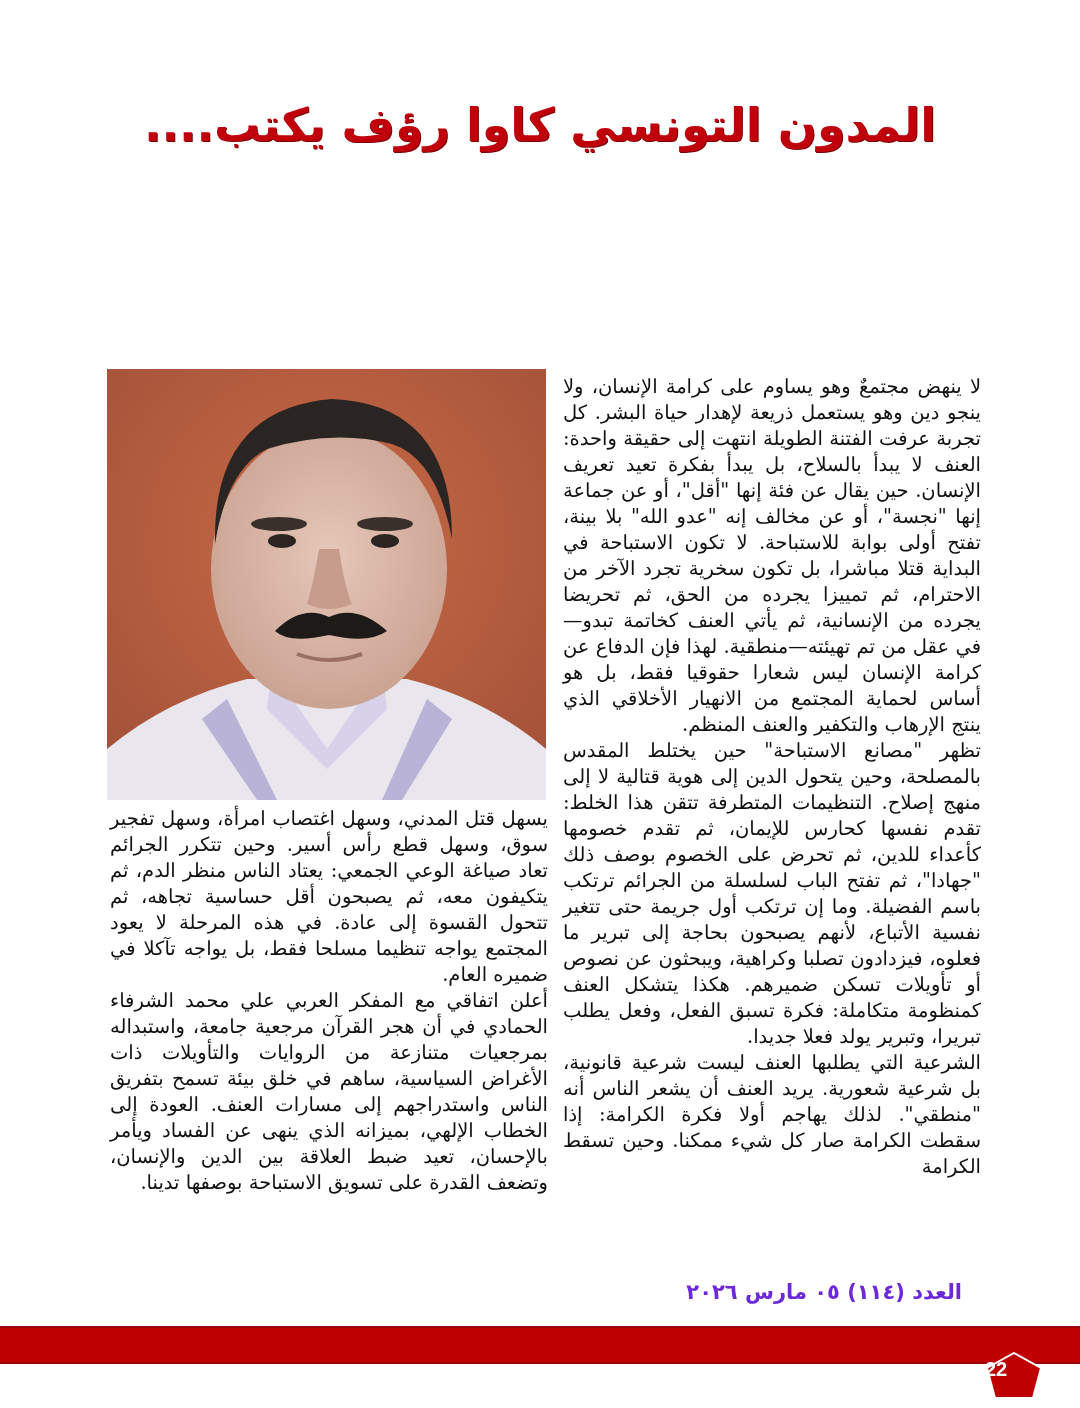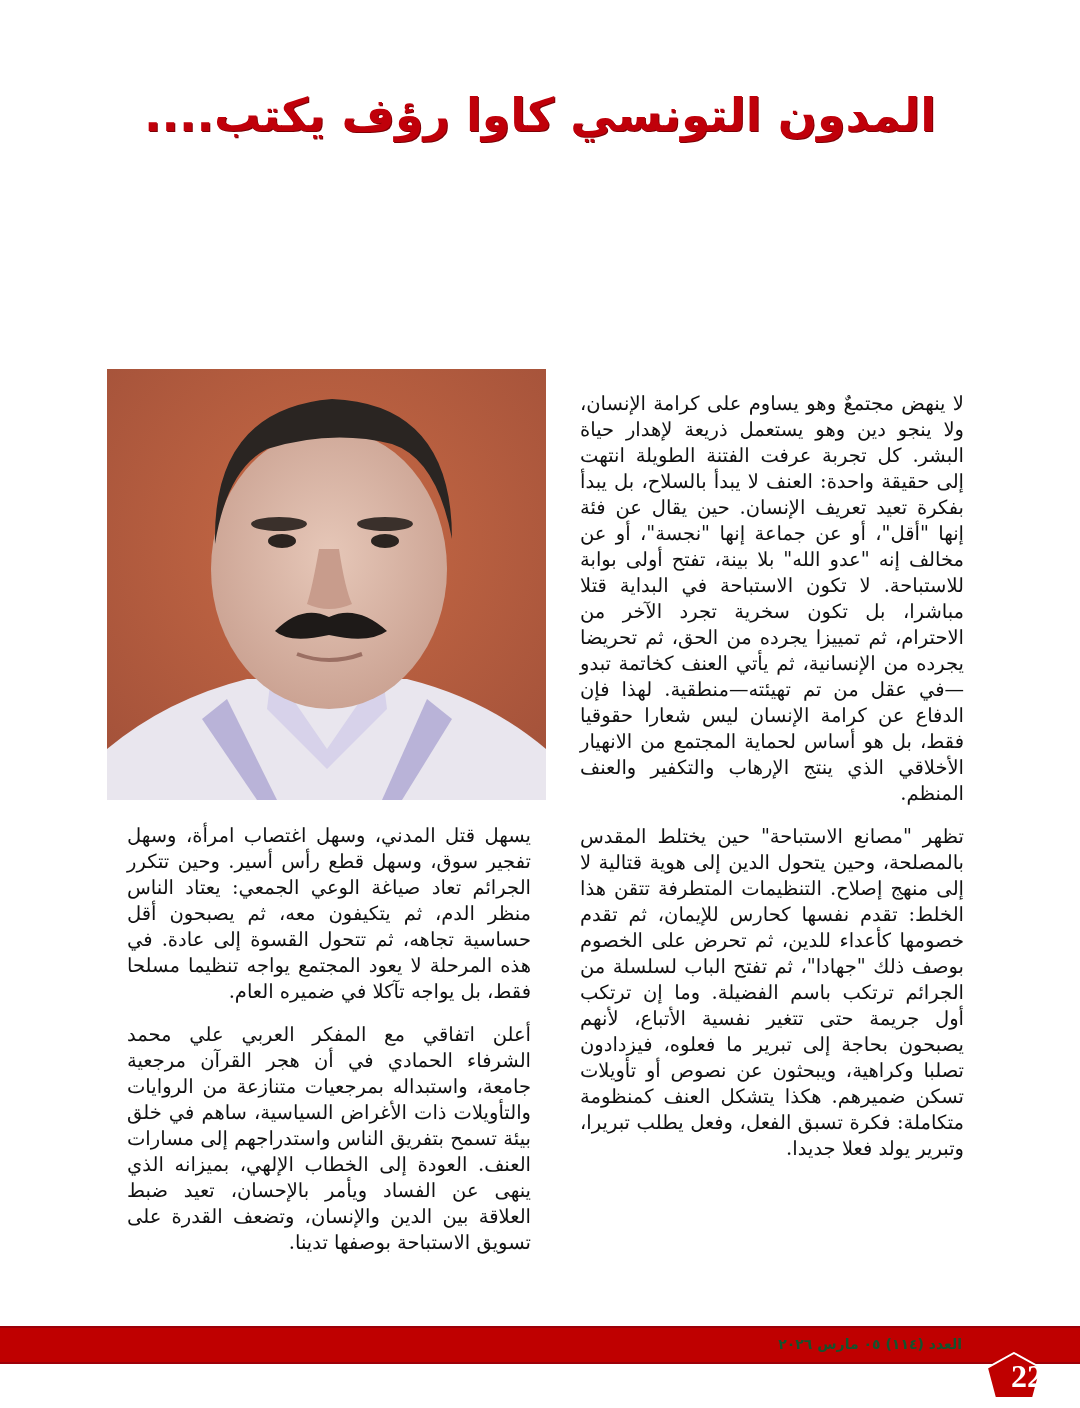--- a/index.html
+++ b/index.html
@@ -7,49 +7,49 @@
     width: 1080px; height: 1408px; background: #ffffff; position: relative; overflow: hidden;
     font-family: "DejaVu Serif", "Liberation Serif", serif;
   }
   .headline {
     position: absolute; left: 40px; top: 78px; width: 1000px;
     text-align: center; direction: rtl;
     color: #c0000a; font-family: "DejaVu Sans", sans-serif; font-weight: bold;
     font-size: 46px; line-height: 74px; letter-spacing: -1px;
     text-shadow: 1px 1px 0 #7a0006;
   }
-  .headline div { margin: 0; }
+  .headline div { margin: 10px; }
   .photo {
     position: absolute; left: 107px; top: 369px; width: 439px; height: 431px;
     overflow: hidden;
     background: linear-gradient(135deg, #c4623b 0%, #b35a3a 45%, #a8513a 100%);
   }
   .photo svg { width: 100%; height: 100%; display: block; }
   .col {
     position: absolute; direction: rtl; text-align: justify; text-align-last: right;
     color: #111; font-family: "DejaVu Serif", serif; font-size: 19.5px; line-height: 26px;
   }
-  .col p { margin: 17px; }
+  .col p { margin: 0; }
   .col-right { left: 563px; top: 374px; width: 418px; }
   .col-left { left: 110px; top: 806px; width: 438px; }
   .footer-bar {
     position: absolute; left: 0; top: 1326px; width: 1080px; height: 34px;
     background: #bf0000; border-top: 2px solid #9c0008; border-bottom: 2px solid #9c0008;
   }
   .footer-text {
-    position: absolute; right: 118px; top: 1329px; direction: rtl;
-    color: #14532d; font-family: "DejaVu Sans", sans-serif; font-weight: bold; font-size: 14px; line-height: 30px;
+    position: absolute; right: 118px; top: 1277px; direction: rtl;
+    color: #6d28d9; font-family: "DejaVu Sans", sans-serif; font-weight: bold; font-size: 21px; line-height: 30px;
   }
   .page-badge {
     position: absolute; left: 985px; top: 1352px; width: 58px; height: 48px;
   }
   .page-badge svg { position: absolute; left: 0; top: 0; }
   .page-num {
-    position: absolute; left: 0; top: 6px; width: 58px; text-align: right;
-    color: #fff; font-family: Liberation Serif, serif; font-weight: bold; font-size: 32px;
+    position: absolute; left: 0; top: 6px; width: 58px; text-align: left;
+    color: #fff; font-family: Liberation Sans, sans-serif; font-weight: bold; font-size: 20px;
   }
 </style>
 </head>
 <body>
 
 <div class="headline">
   <div>المدون التونسي كاوا رؤف يكتب....</div>
 </div>
 
 <div class="photo" title="صورة الكاتب">
@@ -77,20 +77,21 @@
     <ellipse cx="278" cy="172" rx="14" ry="7" fill="#2b2420"></ellipse>
     <path d="M212 180 Q205 220 200 235 Q222 245 245 235 Q238 220 232 180 Z" fill="#c89c8c"></path>
     <path d="M168 262 Q195 235 222 248 Q250 235 280 262 Q262 275 222 266 Q182 275 168 262 Z" fill="#1e1a18"></path>
     <path d="M190 285 Q222 297 255 285" stroke="#9b6f63" stroke-width="4" fill="none"></path>
   </svg>
 </div>
 
 <div class="col col-right">
   <p>لا ينهض مجتمعٌ وهو يساوم على كرامة الإنسان، ولا ينجو دين وهو يستعمل ذريعة لإهدار حياة البشر. كل تجربة عرفت الفتنة الطويلة انتهت إلى حقيقة واحدة: العنف لا يبدأ بالسلاح، بل يبدأ بفكرة تعيد تعريف الإنسان. حين يقال عن فئة إنها "أقل"، أو عن جماعة إنها "نجسة"، أو عن مخالف إنه "عدو الله" بلا بينة، تفتح أولى بوابة للاستباحة. لا تكون الاستباحة في البداية قتلا مباشرا، بل تكون سخرية تجرد الآخر من الاحترام، ثم تمييزا يجرده من الحق، ثم تحريضا يجرده من الإنسانية، ثم يأتي العنف كخاتمة تبدو—في عقل من تم تهيئته—منطقية. لهذا فإن الدفاع عن كرامة الإنسان ليس شعارا حقوقيا فقط، بل هو أساس لحماية المجتمع من الانهيار الأخلاقي الذي ينتج الإرهاب والتكفير والعنف المنظم.</p>
   <p>تظهر "مصانع الاستباحة" حين يختلط المقدس بالمصلحة، وحين يتحول الدين إلى هوية قتالية لا إلى منهج إصلاح. التنظيمات المتطرفة تتقن هذا الخلط: تقدم نفسها كحارس للإيمان، ثم تقدم خصومها كأعداء للدين، ثم تحرض على الخصوم بوصف ذلك "جهادا"، ثم تفتح الباب لسلسلة من الجرائم ترتكب باسم الفضيلة. وما إن ترتكب أول جريمة حتى تتغير نفسية الأتباع، لأنهم يصبحون بحاجة إلى تبرير ما فعلوه، فيزدادون تصلبا وكراهية، ويبحثون عن نصوص أو تأويلات تسكن ضميرهم. هكذا يتشكل العنف كمنظومة متكاملة: فكرة تسبق الفعل، وفعل يطلب تبريرا، وتبرير يولد فعلا جديدا.</p>
+  <p>الشرعية التي يطلبها العنف ليست شرعية قانونية، بل شرعية شعورية. يريد العنف أن يشعر الناس أنه "منطقي". لذلك يهاجم أولا فكرة الكرامة: إذا سقطت الكرامة صار كل شيء ممكنا. وحين تسقط الكرامة</p>
 </div>
 
 <div class="col col-left">
   <p>يسهل قتل المدني، وسهل اغتصاب امرأة، وسهل تفجير سوق، وسهل قطع رأس أسير. وحين تتكرر الجرائم تعاد صياغة الوعي الجمعي: يعتاد الناس منظر الدم، ثم يتكيفون معه، ثم يصبحون أقل حساسية تجاهه، ثم تتحول القسوة إلى عادة. في هذه المرحلة لا يعود المجتمع يواجه تنظيما مسلحا فقط، بل يواجه تآكلا في ضميره العام.</p>
   <p>أعلن اتفاقي مع المفكر العربي علي محمد الشرفاء الحمادي في أن هجر القرآن مرجعية جامعة، واستبداله بمرجعيات متنازعة من الروايات والتأويلات ذات الأغراض السياسية، ساهم في خلق بيئة تسمح بتفريق الناس واستدراجهم إلى مسارات العنف. العودة إلى الخطاب الإلهي، بميزانه الذي ينهى عن الفساد ويأمر بالإحسان، تعيد ضبط العلاقة بين الدين والإنسان، وتضعف القدرة على تسويق الاستباحة بوصفها تدينا.</p>
 </div>
 
 <div class="footer-bar"></div>
 <div class="footer-text">العدد (١١٤) ٠٥ مارس ٢٠٢٦</div>
 <div class="page-badge">

